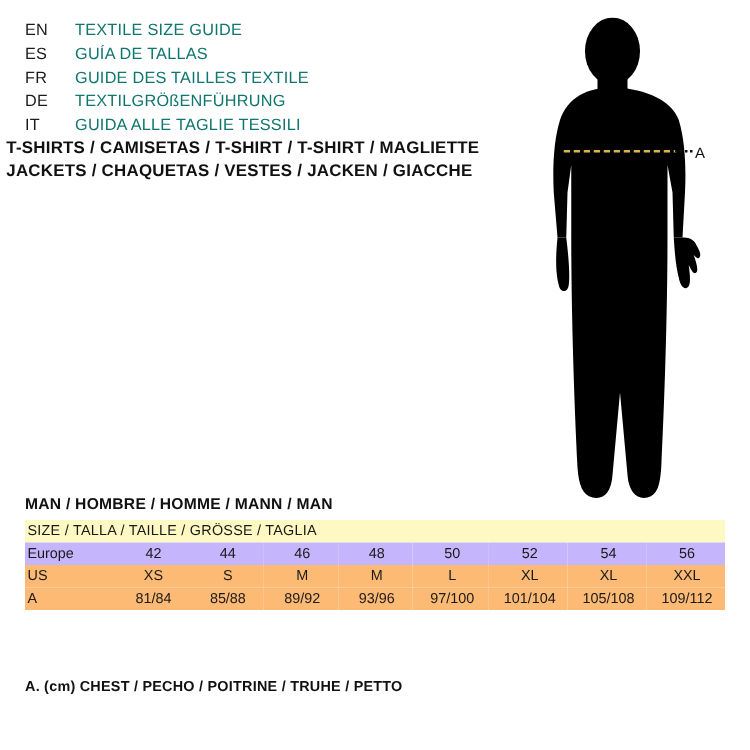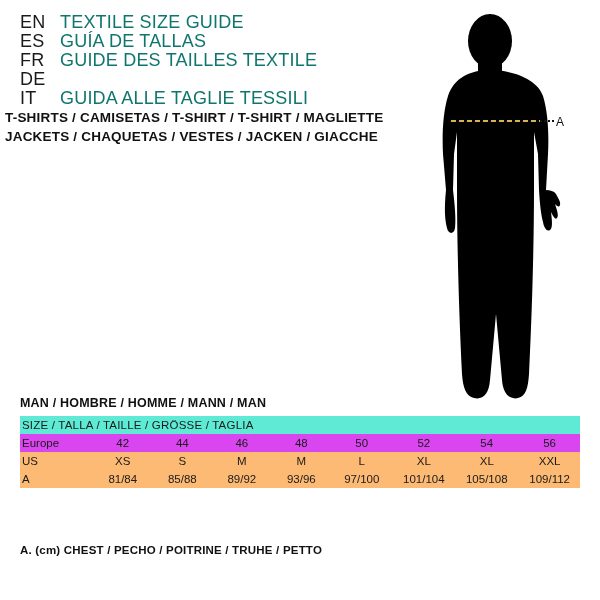--- a/index.html
+++ b/index.html
@@ -23,23 +23,23 @@
 
   
   .lang-block {
     position: absolute;
     left: 20px;
     top: 14px;
     width: 360px;
   }
   .lang-row {
     display: flex;
-    align-items: flex-end;
+    align-items: center;
     height: 19px;
-    font-size: 18px;
+    font-size: 13px;
     letter-spacing: 0.2px;
   }
   .lang-code {
     width: 40px;
     flex: 0 0 40px;
     color: #1a1a1a;
   }
   .lang-text {
     color: #0f766e;
     white-space: nowrap;
@@ -110,26 +110,26 @@
     font-size: 11.5px;
     color: #1a1a1a;
   }
   table.sizes td {
     height: 18px;
     padding: 0 0 0 2px;
     vertical-align: middle;
     white-space: nowrap;
   }
   table.sizes tr.header-row td {
-    background: #5eead4;
+    background: #fef9c3;
     font-weight: normal;
     letter-spacing: 0.2px;
   }
   table.sizes tr.shade td {
-    background: #d946ef;
+    background: #c4b5fd;
   }
   table.sizes tr.plain td {
     background: #fdba74;
   }
   table.sizes td.label-col {
     width: 82px;
   }
   table.sizes td.val {
     width: 68px;
     text-align: center;
@@ -159,20 +159,21 @@
     <div class="lang-row">
       <span class="lang-code">ES</span>
       <span class="lang-text">GUÍA DE TALLAS</span>
     </div>
     <div class="lang-row">
       <span class="lang-code">FR</span>
       <span class="lang-text">GUIDE DES TAILLES TEXTILE</span>
     </div>
     <div class="lang-row">
       <span class="lang-code">DE</span>
+      <span class="lang-text">TEXTILGRÖßENFÜHRUNG</span>
     </div>
     <div class="lang-row">
       <span class="lang-code">IT</span>
       <span class="lang-text">GUIDA ALLE TAGLIE TESSILI</span>
     </div>
   </div>
 
   <div class="cat-block">
     <div class="cat-line">T-SHIRTS / CAMISETAS / T-SHIRT / T-SHIRT / MAGLIETTE</div>
     <div class="cat-line">JACKETS / CHAQUETAS / VESTES / JACKEN / GIACCHE</div>

